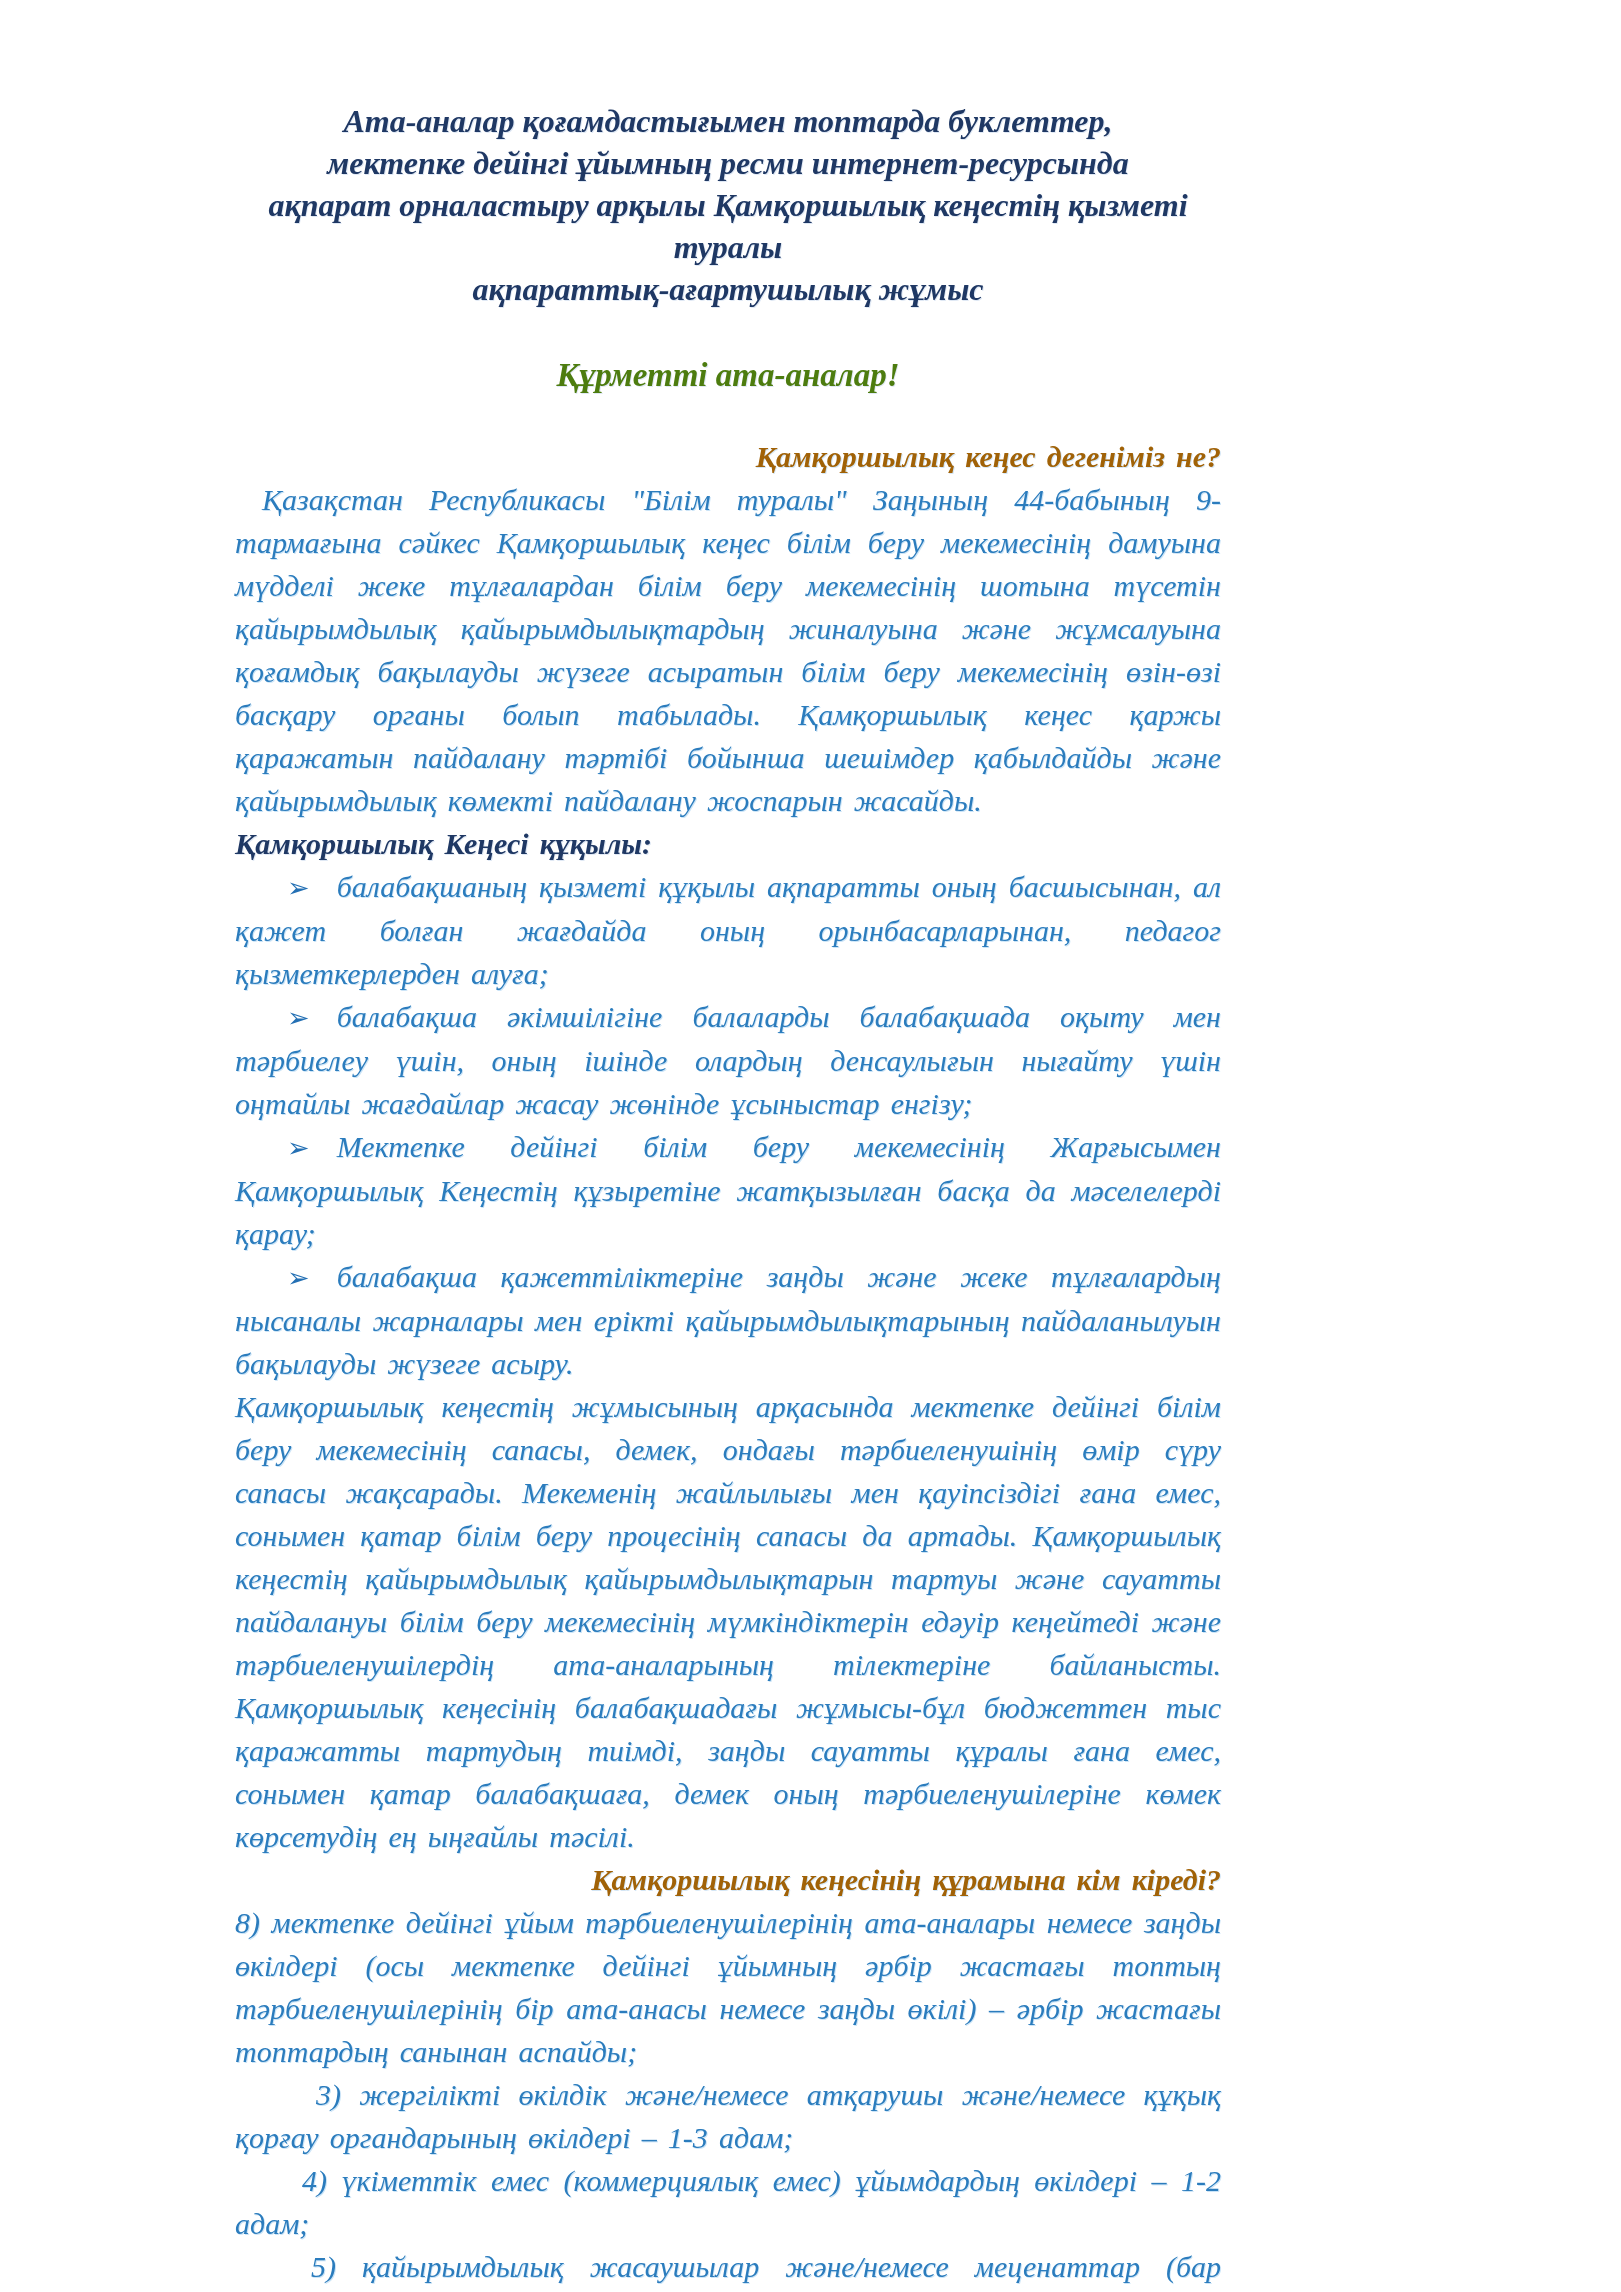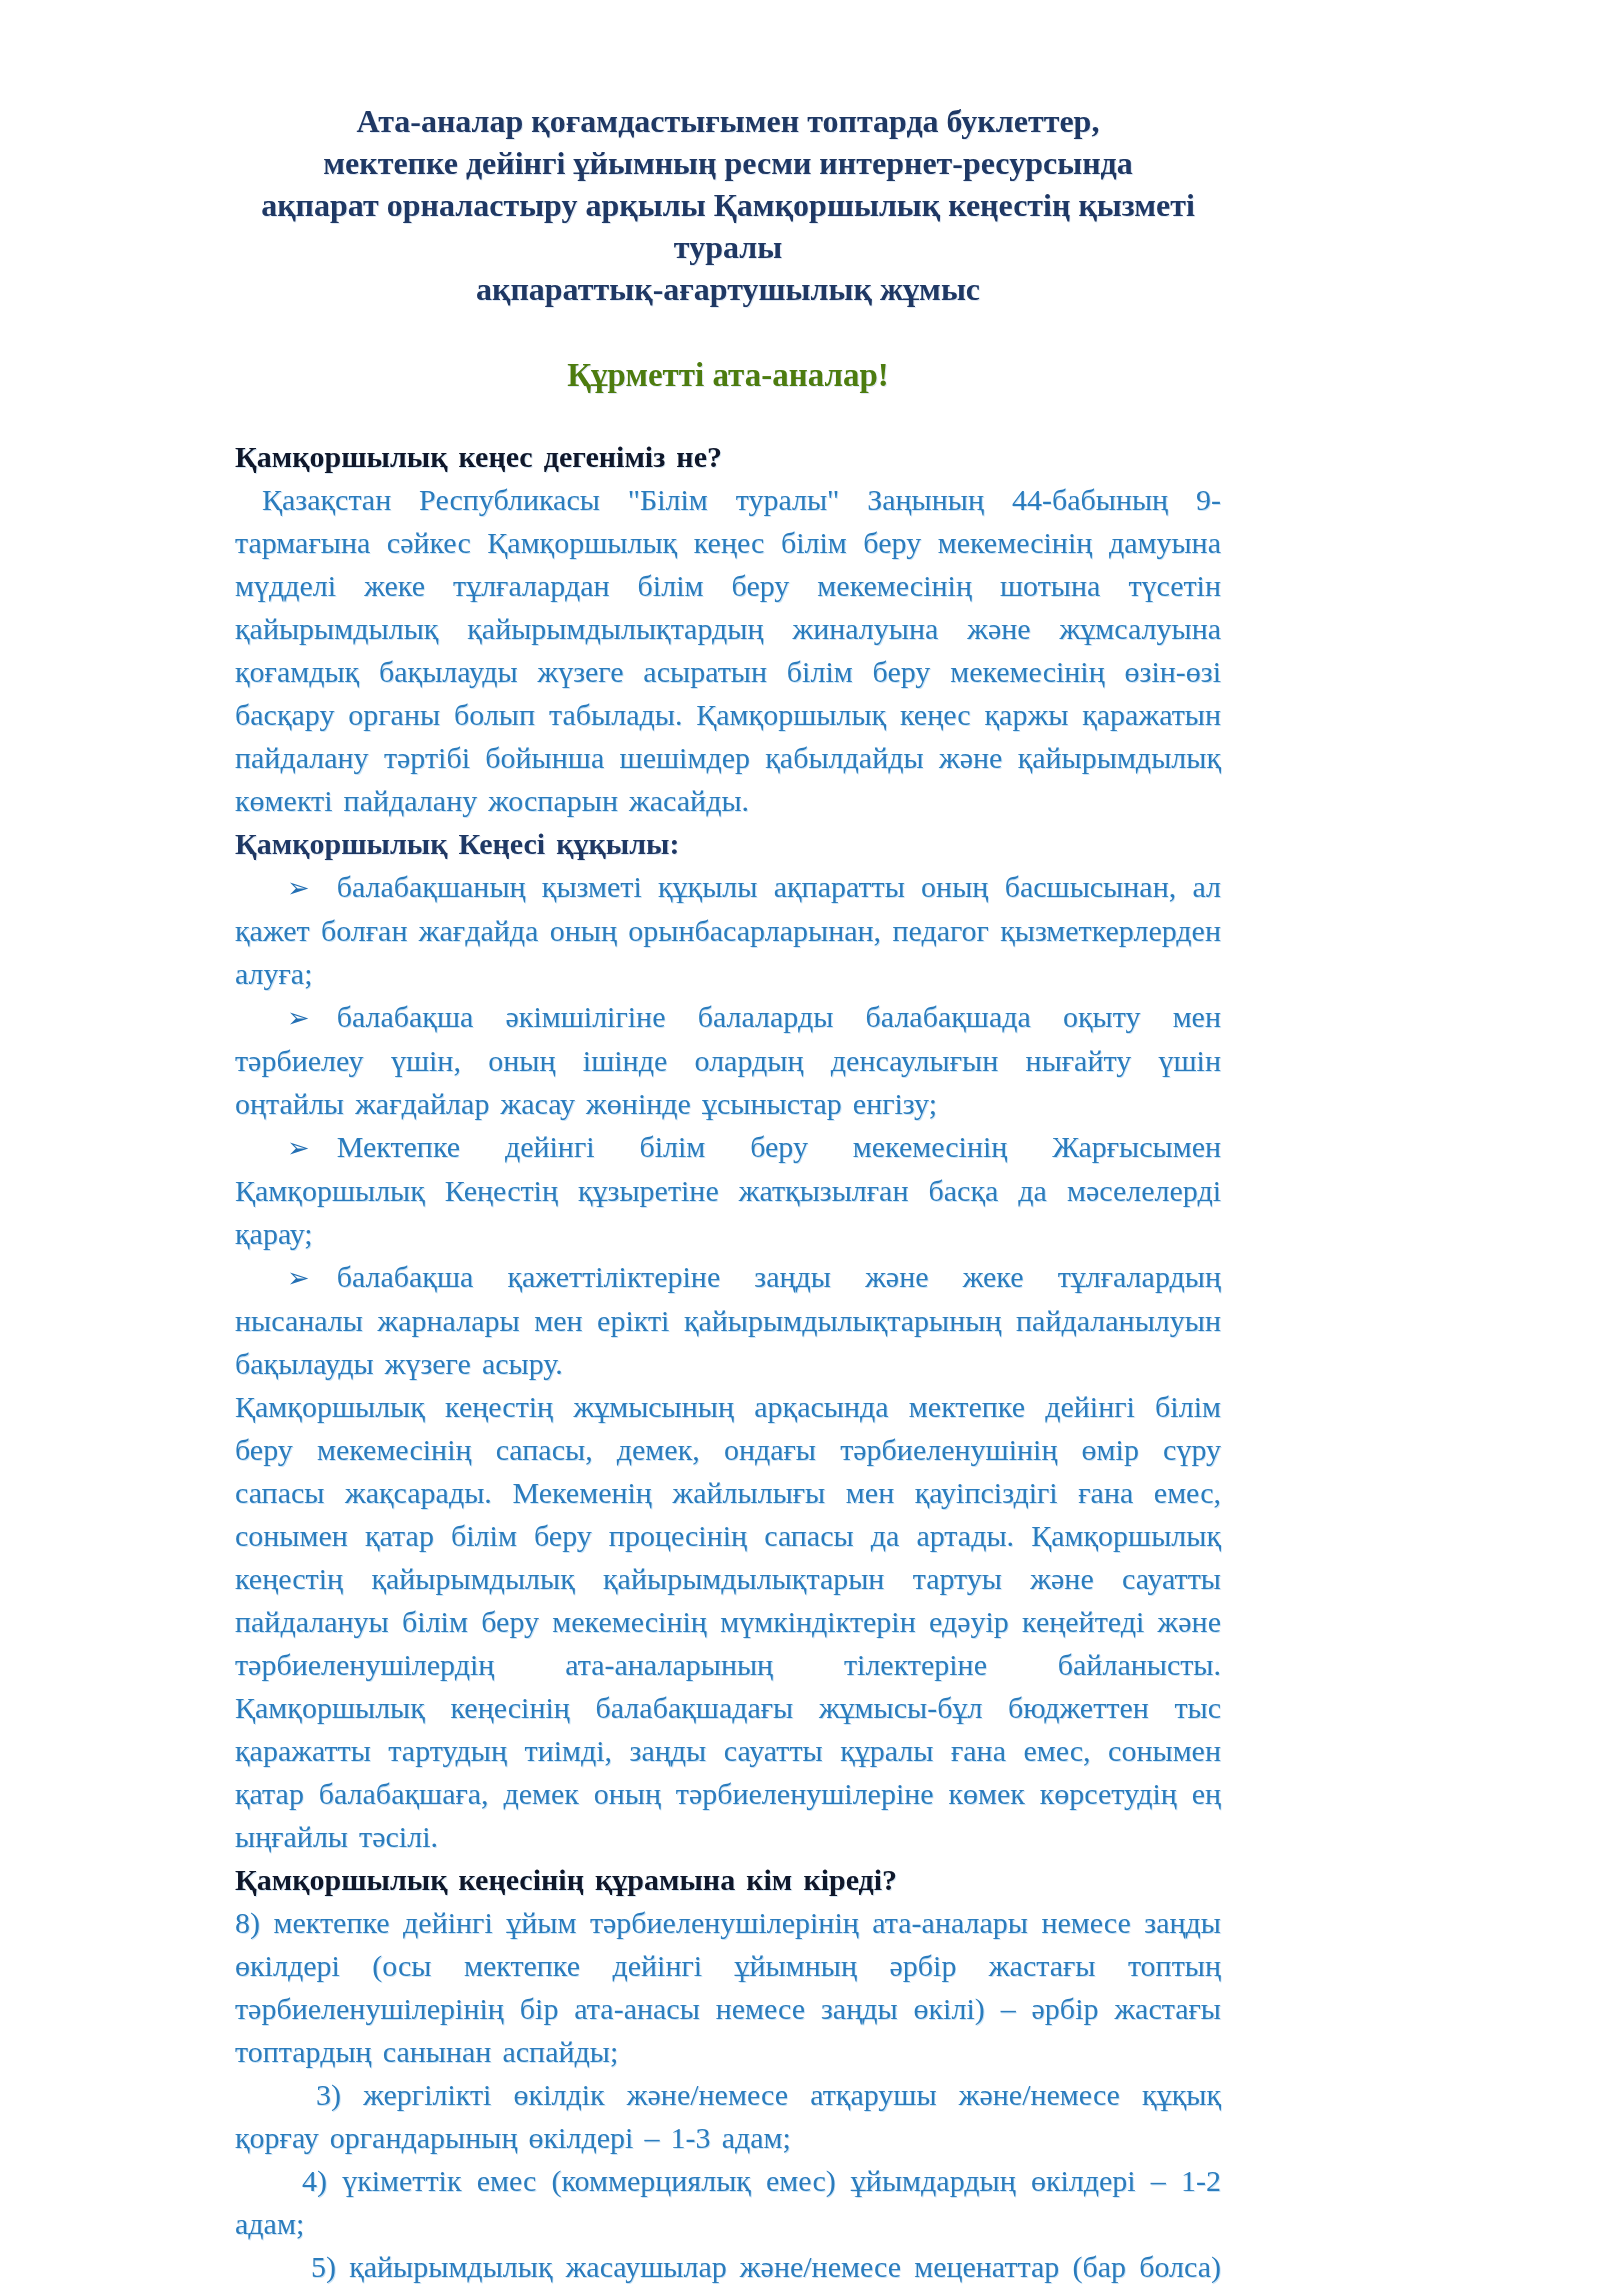--- a/index.html
+++ b/index.html
@@ -8,20 +8,21 @@
     height: 2293px;
     background: #ffffff;
     overflow: hidden;
     font-family: "Liberation Serif", "DejaVu Serif", serif;
   }
   .page {
     width: 1346px;
     height: 2293px;
     padding: 100px 125px 36px 235px;
     background: #ffffff;
+    font-style: italic;
   }
   
   .title-block {
     text-align: center;
     color: #1f3864;
     font-weight: bold;
     font-size: 32px;
     line-height: 42px;
     text-shadow: 0.9px 0.9px 0 rgba(185,205,230,0.45);
   }
@@ -36,23 +37,23 @@
   }
   
   .body-text { margin-top: 39px; }
   p, h2 {
     font-size: 30px;
     line-height: 43px;
     text-align: justify;
     word-spacing: 3.6px;
   }
   h2.q-heading {
-    color: #0f172a;
+    color: #a16207;
     font-weight: bold;
-    text-align: left;
+    text-align: right;
     text-shadow: 0.9px 0.9px 0 rgba(170,205,235,0.5);
   }
   h2.navy-heading {
     color: #1f3864;
     font-weight: bold;
     text-align: left;
     text-shadow: 0.9px 0.9px 0 rgba(185,205,230,0.45);
   }
   p.body-para {
     color: #2b7cbd;

